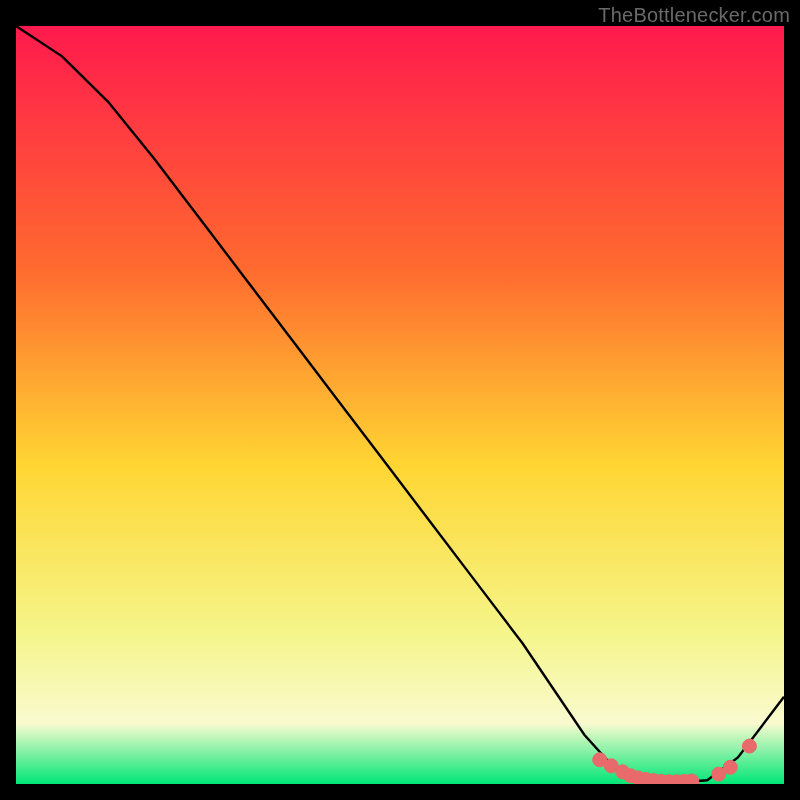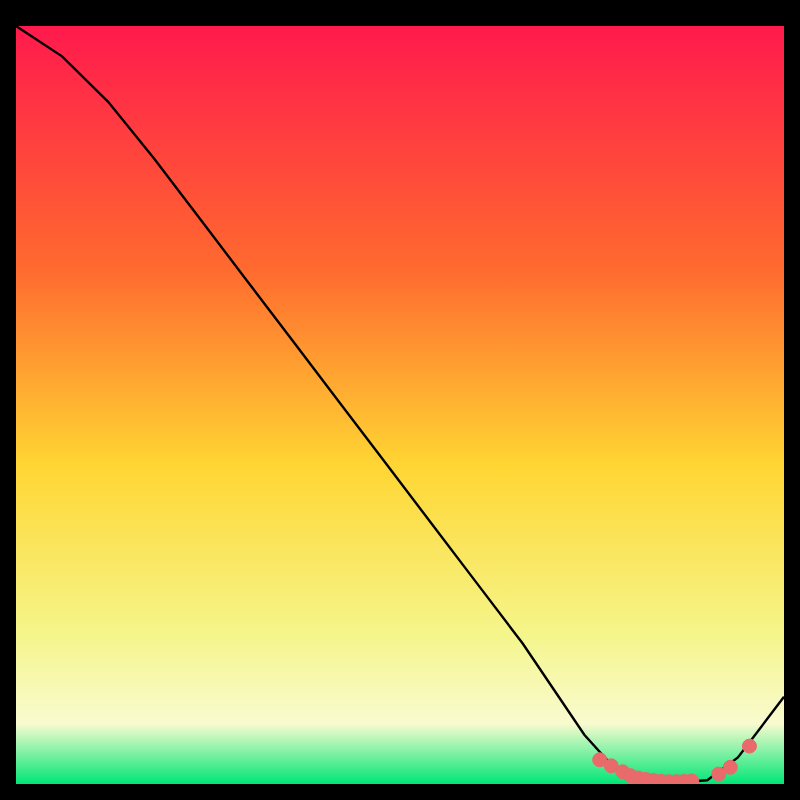--- a/index.html
+++ b/index.html
@@ -37,20 +37,21 @@
   svg {
     display: block;
     width: 768px;
     height: 758px;
   }
 </style>
 </head>
 <body>
 
 <div class="outer">
+  <div class="watermark">TheBottlenecker.com</div>
 
   <div class="plot-wrap">
     <svg viewBox="0 0 768 758" preserveAspectRatio="none">
       <defs>
         <linearGradient id="bg-grad" x1="0" y1="0" x2="0" y2="1">
           <stop id="g0" offset="0%" stop-color="#ff1a4d"></stop>
           <stop id="g1" offset="32%" stop-color="#ff6a2f"></stop>
           <stop id="g2" offset="58%" stop-color="#ffd633"></stop>
           <stop id="g3" offset="80%" stop-color="#f5f58a"></stop>
           <stop id="g4" offset="92%" stop-color="#f9fbcf"></stop>

